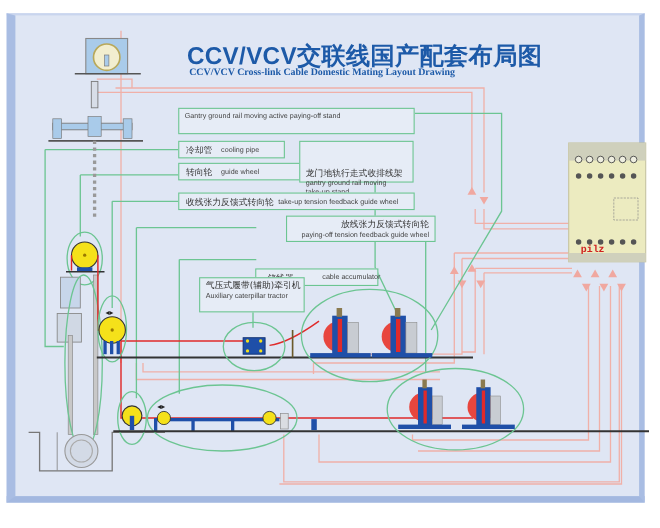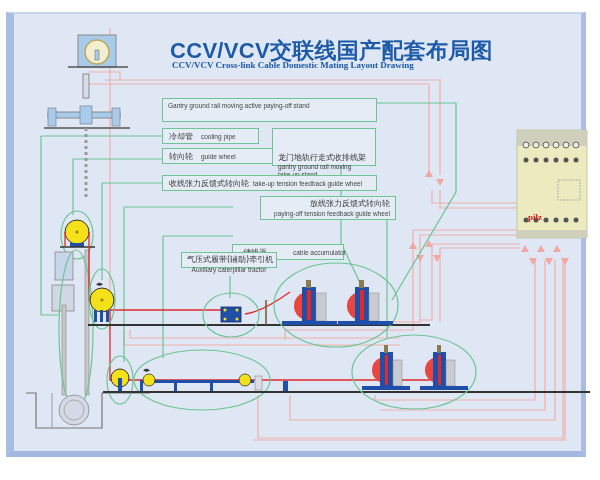--- a/index.html
+++ b/index.html
@@ -6,21 +6,21 @@
     body { width: 600px; height: 480px; background: #ffffff; position: relative; overflow: hidden; font-family: "DejaVu Sans", sans-serif; }
     .frame { position: absolute; left: 6px; top: 12px; width: 580px; height: 445px; background: #dfe6f4; border-left: 8px solid #a9bde3; border-right: 5px solid #a9bde3; border-bottom: 6px solid #a3b8e0; border-top: 2px solid #c9d5ee; box-sizing: border-box; }
     svg.canvas { position: absolute; left: 0; top: 0; }
     .title-cn { position: absolute; left: 170px; top: 36px; font-size: 22px; font-weight: bold; color: #1d5aa8; letter-spacing: 0.3px; font-family: Liberation Sans, sans-serif; white-space: nowrap; }
     .title-en { position: absolute; left: 172px; top: 60px; font-size: 9px; font-weight: bold; color: #1d5aa8; white-space: nowrap; font-family: Liberation Serif, serif; }
     .lbl { position: absolute; border: 1.3px solid #6cc592; background: #e6ecf6; box-sizing: border-box; font-family: "DejaVu Sans", sans-serif; color: #333; white-space: nowrap; }
     .lbl .cn { font-size: 8px; color: #333; }
     .lbl .en { font-size: 6.5px; color: #444; font-family: "Liberation Sans", sans-serif; }
     .lbl.row { display: flex; align-items: center; padding-left: 6px; gap: 8px; }
     .lbl.col { padding: 2px 5px; line-height: 10px; }
-    .pilz-text { position: absolute; left: 528px; top: 212px; font-size: 9px; font-weight: bold; color: #d02020; font-family: Liberation Serif, serif; }
+    .pilz-text { position: absolute; left: 528px; top: 222px; font-size: 9px; font-weight: bold; color: #d02020; font-family: Liberation Mono, monospace; }
   </style>
 </head>
 <body>
 
 <div class="frame"></div>
 
 <svg class="canvas" width="600" height="480">
 
   <g stroke="#f0b0a8" stroke-width="1.2" fill="none">
     <path d="M88 84 H429 V175"></path>
@@ -260,18 +260,18 @@
 <div class="lbl col" style="left:232px; top:196px; width:136px; height:24px; text-align:right;margin-left:28px;">
   <div class="cn">放线张力反馈式转向轮</div>
   <div class="en">paying-off tension feedback guide wheel</div>
 </div>
 
 <div class="lbl row" style="left:232px; top:244px; width:112px; height:16px; gap:26px; padding-left:10px;">
   <span class="cn">储线器</span>
   <span class="en">cable accumulator</span>
 </div>
 
-<div class="lbl col" style="left:181px; top:252px; width:96px; height:16px; text-align:center;">
+<div class="lbl col" style="left:181px; top:252px; width:96px; height:32px; ">
   <div class="cn">气压式履带(辅助)牵引机</div>
   <div class="en">Auxiliary caterpillar tractor</div>
 </div>
 
 <div class="pilz-text">pilz</div>
 
 </body></html>

